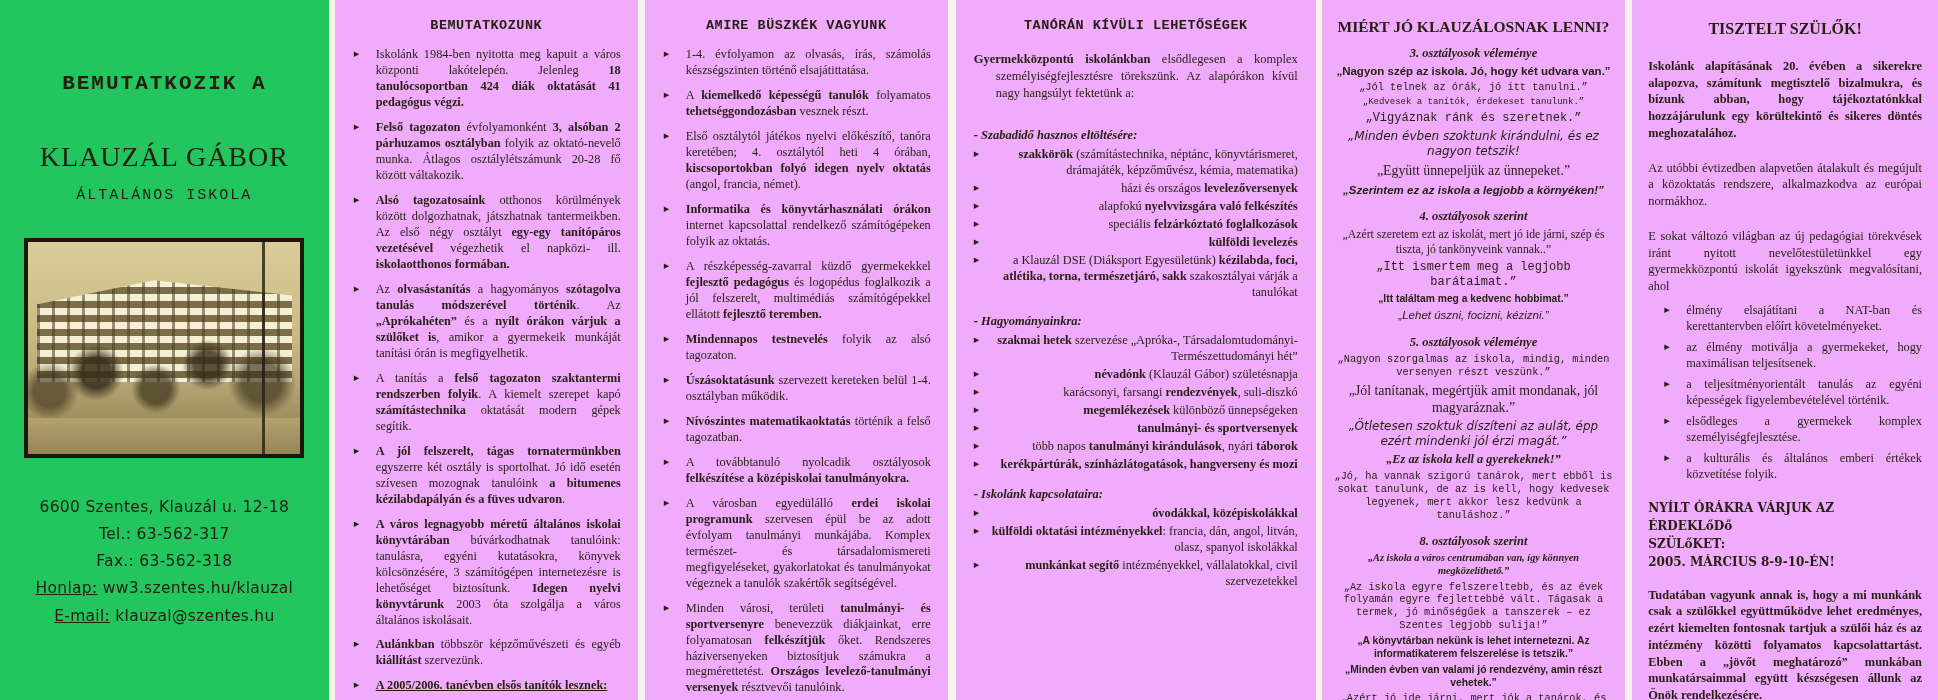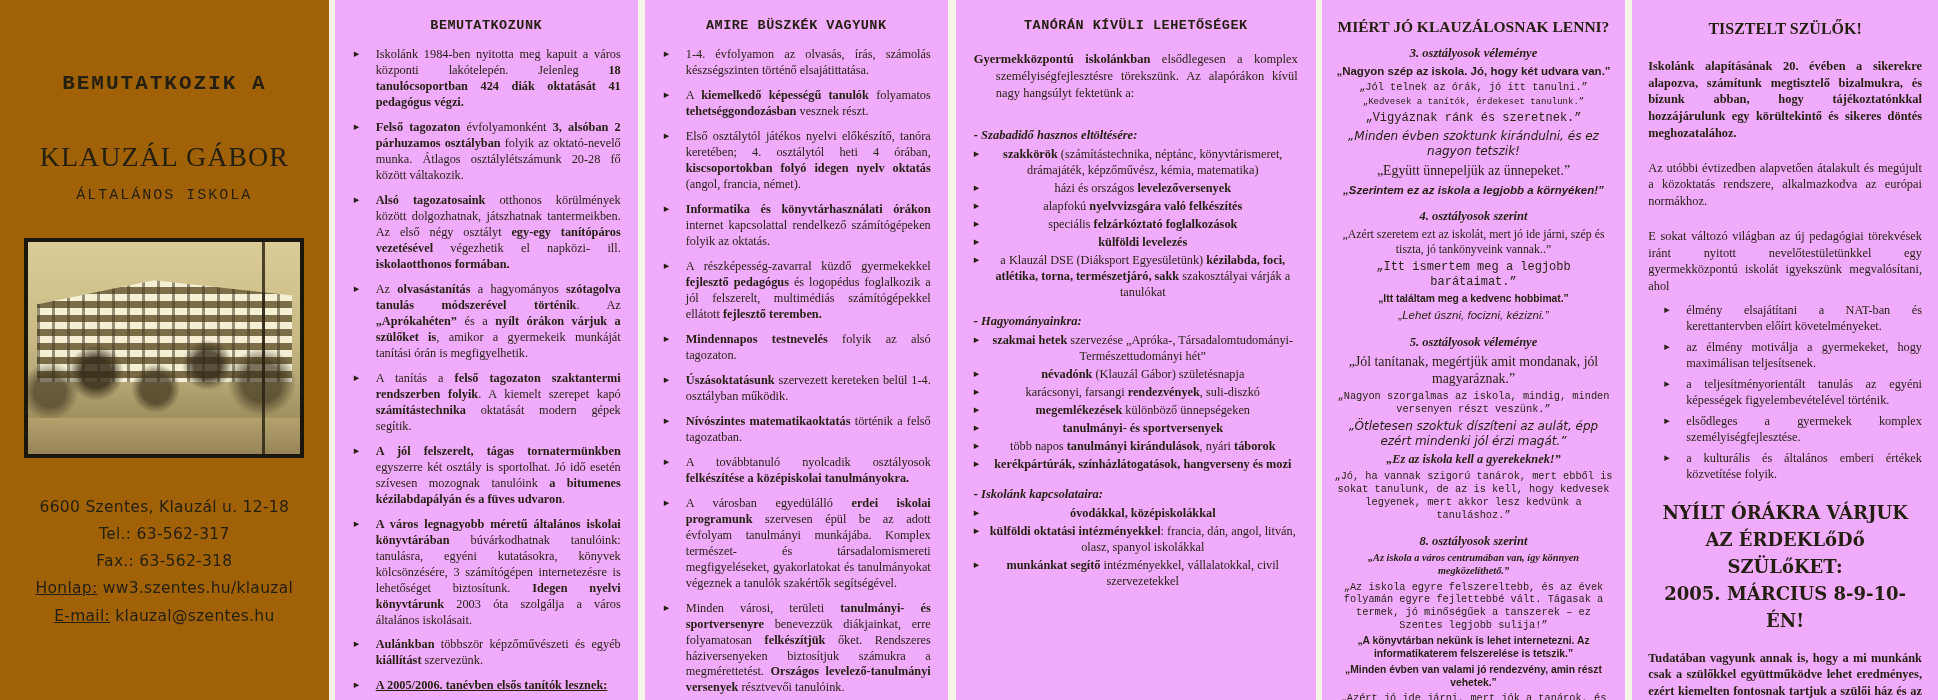--- a/index.html
+++ b/index.html
@@ -1,20 +1,20 @@
 <!DOCTYPE html>
 <html><head>
 <meta charset="utf-8">
 <style>
   html,body{margin:0;padding:0;}
   body{background:#e9e6d6;font-family:"Liberation Serif",serif;color:#241f10;}
   .sheet{width:1938px;height:700px;display:flex;overflow:hidden;background:#f3f1e3;}
   .panel{background:#f0abfc;height:700px;box-sizing:border-box;overflow:hidden;}
   .gap{background:#f6f4e8;height:700px;flex:0 0 auto;}
-  .p1{width:345px;background:#a16207;padding:34px 18px 0;text-align:center;}
+  .p1{width:345px;background:#22c55e;padding:34px 18px 0;text-align:center;}
   .p2{width:318px;padding:14px 17px 0;}
   .p3{width:318px;padding:14px 17px 0;}
   .p4{width:378px;padding:14px 18px 0;}
   .p5{width:319px;padding:12px 12px 0;text-align:center;}
   .p6{width:321px;padding:14px 16px 0;}
 
   
   .t-small{font-family:"Liberation Mono",monospace;font-weight:bold;font-size:21px;letter-spacing:2px;margin-top:38px;}
   .t-big{font-family:"Liberation Serif",serif;font-size:28px;letter-spacing:1px;margin-top:46px;}
   .t-sub{font-family:"Liberation Mono",monospace;font-size:15px;letter-spacing:2px;margin-top:14px;}
@@ -37,21 +37,21 @@
   .photo-pole{position:absolute;top:0;right:13%;width:3px;height:100%;background:rgba(38,31,16,.8);}
   .addr{margin-top:36px;font-family:"DejaVu Sans",sans-serif;font-size:15.5px;line-height:1.75;letter-spacing:.3px;}
   .u-lbl{text-decoration:underline;}
 
   
   .ptitle{font-family:"Liberation Mono",monospace;font-weight:bold;font-size:13.5px;text-align:center;letter-spacing:.5px;margin:4px 0 14px;}
   .ptitle-serif{font-family:"Liberation Serif",serif;font-weight:bold;font-size:15.5px;text-align:center;margin:6px 0 10px;}
   ul.arrows{list-style:none;margin:0;padding:0;font-size:12.3px;line-height:1.3;text-align:justify;}
   ul.arrows li{position:relative;padding-left:24px;margin-bottom:9px;}
   ul.arrows li::before{content:"▸";position:absolute;left:2px;top:0;font-family:"DejaVu Sans",sans-serif;font-size:11px;color:#241f10;}
-  ul.arrows.tight li{padding-left:14px;margin-bottom:2px;text-align:center;}
+  ul.arrows.tight li{padding-left:14px;margin-bottom:2px;text-align:right;}
   ul.arrows.tight li::before{left:0;}
   .b{font-weight:bold;}
   .bu{font-weight:bold;text-decoration:underline;}
   .names{font-family:"Liberation Serif",serif;font-weight:bold;font-size:14px;letter-spacing:2px;text-align:center;margin-top:4px;}
 
   
   .p4 .intro{font-size:12.5px;line-height:1.35;text-align:justify;padding-left:22px;text-indent:-22px;margin:18px 0 26px;}
   .sec-head{font-weight:bold;font-style:italic;font-size:12.5px;margin:14px 0 4px;}
 
   
@@ -69,21 +69,21 @@
   .serif{font-family:"Liberation Serif",serif;font-size:11.8px;}
   .serif-lg{font-family:"Liberation Serif",serif;font-size:13.8px;}
   .script-b{font-family:"Liberation Serif",serif;font-weight:bold;font-style:italic;font-size:12.3px;}
   .serif-bi-sm{font-family:"Liberation Serif",serif;font-weight:bold;font-style:italic;font-size:10.3px;}
 
   
   .p6 .para{font-size:12.4px;line-height:1.35;text-align:justify;margin:0 0 18px;}
   .p6 .para.b{font-weight:bold;}
   .p6 ul.arrows{margin:0 0 16px 14px;}
   .p6 ul.arrows li{margin-bottom:5px;text-align:justify;}
-  .open-block{font-weight:bold;font-size:18px;text-align:center;line-height:1.5;margin:4px 0 16px;font-family:"DejaVu Serif",serif;}
+  .open-block{font-weight:bold;font-size:12px;text-align:left;line-height:1.5;margin:4px 0 16px;font-family:"DejaVu Serif",serif;}
   .closing{font-size:12.4px;margin-bottom:14px;}
 </style>
 </head>
 <body>
 
 <div class="sheet">
 
   <div class="panel p1">
     <div class="t-small">BEMUTATKOZIK A</div>
     <div class="t-big">KLAUZÁL GÁBOR</div>
@@ -199,22 +199,22 @@
       <div>
           <div class="q serif">„Azért szeretem ezt az iskolát, mert jó ide járni, szép és tiszta, jó tankönyveink vannak..”</div>
           <div class="q mono-lg">„Itt ismertem meg a legjobb barátaimat.”</div>
           <div class="q sb-sm">„Itt találtam meg a kedvenc hobbimat.”</div>
           <div class="q si">„Lehet úszni, focizni, kézizni.”</div>
         </div>
     </div>
     <div class="grp">
       <div class="grp-head">5. osztályosok véleménye</div>
       <div>
+          <div class="q mono">„Nagyon szorgalmas az iskola, mindig, minden versenyen részt veszünk.”</div>
           <div class="q serif-lg">„Jól tanítanak, megértjük amit mondanak, jól magyaráznak.”</div>
-          <div class="q mono">„Nagyon szorgalmas az iskola, mindig, minden versenyen részt veszünk.”</div>
           <div class="q hand">„Ötletesen szoktuk díszíteni az aulát, épp ezért mindenki jól érzi magát.”</div>
           <div class="q script-b">„Ez az iskola kell a gyerekeknek!”</div>
           <div class="q mono">„Jó, ha vannak szigorú tanárok, mert ebből is sokat tanulunk, de az is kell, hogy kedvesek legyenek, mert akkor lesz kedvünk a tanuláshoz.”</div>
         </div>
     </div>
     <div class="grp">
       <div class="grp-head">8. osztályosok szerint</div>
       <div>
           <div class="q serif-bi-sm">„Az iskola a város centrumában van, így könnyen megközelíthető.”</div>
           <div class="q mono">„Az iskola egyre felszereltebb, és az évek folyamán egyre fejlettebbé vált. Tágasak a termek, jó minőségűek a tanszerek – ez Szentes legjobb sulija!”</div>

